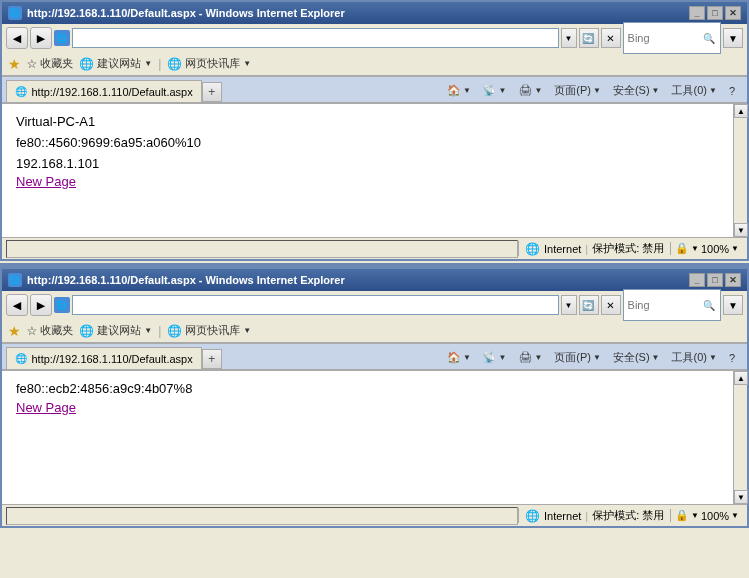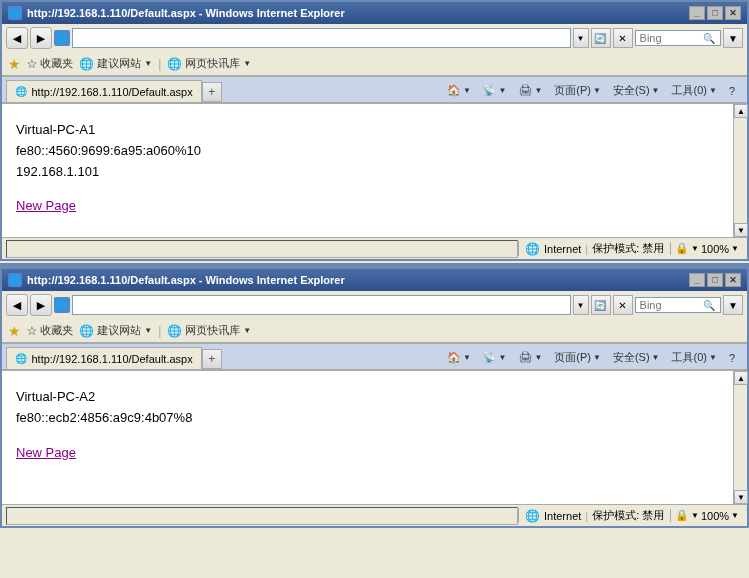--- a/index.html
+++ b/index.html
@@ -107,23 +107,23 @@
       width: 20px; height: 20px;
       background: linear-gradient(to bottom, #f5f5f5, #ddd);
       border: 1px solid #aaa;
       display: flex; align-items: center; justify-content: center;
       cursor: pointer; font-size: 10px;
     }
     .search-container {
       display: flex; align-items: center;
       border: 1px solid #7f9db9;
       background: white;
-      height: 16px;
+      height: 32px;
       padding: 0 4px;
-      gap: 4px;
+      gap: 16px;
       min-width: 80px;
     }
     .search-input {
       border: none; outline: none; font-size: 11px; width: 60px;
       font-family: inherit;
     }
     .search-btn {
       cursor: pointer; font-size: 10px; color: #555;
     }
 
@@ -179,36 +179,36 @@
       font-size: 13px;
       line-height: 1.6;
       color: #000;
     }
     .new-page-link {
       color: #8b008b;
       text-decoration: underline;
       cursor: pointer;
       font-size: 13px;
       display: inline-block;
-      margin-top: 16px;
+      margin-top: 0;
     }
 
     
     .status-bar {
       display: flex;
       align-items: center;
       background: #ece9d8;
       border-top: 1px solid #aaa;
       height: 22px;
       padding: 0 4px;
       font-size: 11px;
     }
     .content-main {
       flex: 1;
-      padding: 16px 14px;
+      padding: 8px 14px;
     }
 
     .window-gap { height: 4px; background: #6b89b4; }
   </style>
 </head>
 <body>
 
 <div class="browser-window">
 
   <div class="title-bar">
@@ -406,21 +406,20 @@
         <span style="font-size:8px;">▼</span>
       </div>
       <div class="cmd-btn">
         <span>?</span>
       </div>
     </div>
   </div>
 
   <div style="display:flex; background:white; min-height:135px; border-top:2px solid #aaa;">
     <div class="content-main">
-      <div class="content-text">Virtual-PC-A2</div>
       <div class="content-text">fe80::ecb2:4856:a9c9:4b07%8</div>
       <a class="new-page-link">New Page</a>
     </div>
     <div style="width:14px; background:#ece9d8; border-left:1px solid #aaa; display:flex; flex-direction:column;">
       <div class="scroll-btn">▲</div>
       <div style="flex:1; background:#ece9d8;"></div>
       <div class="scroll-btn">▼</div>
     </div>
   </div>
 

